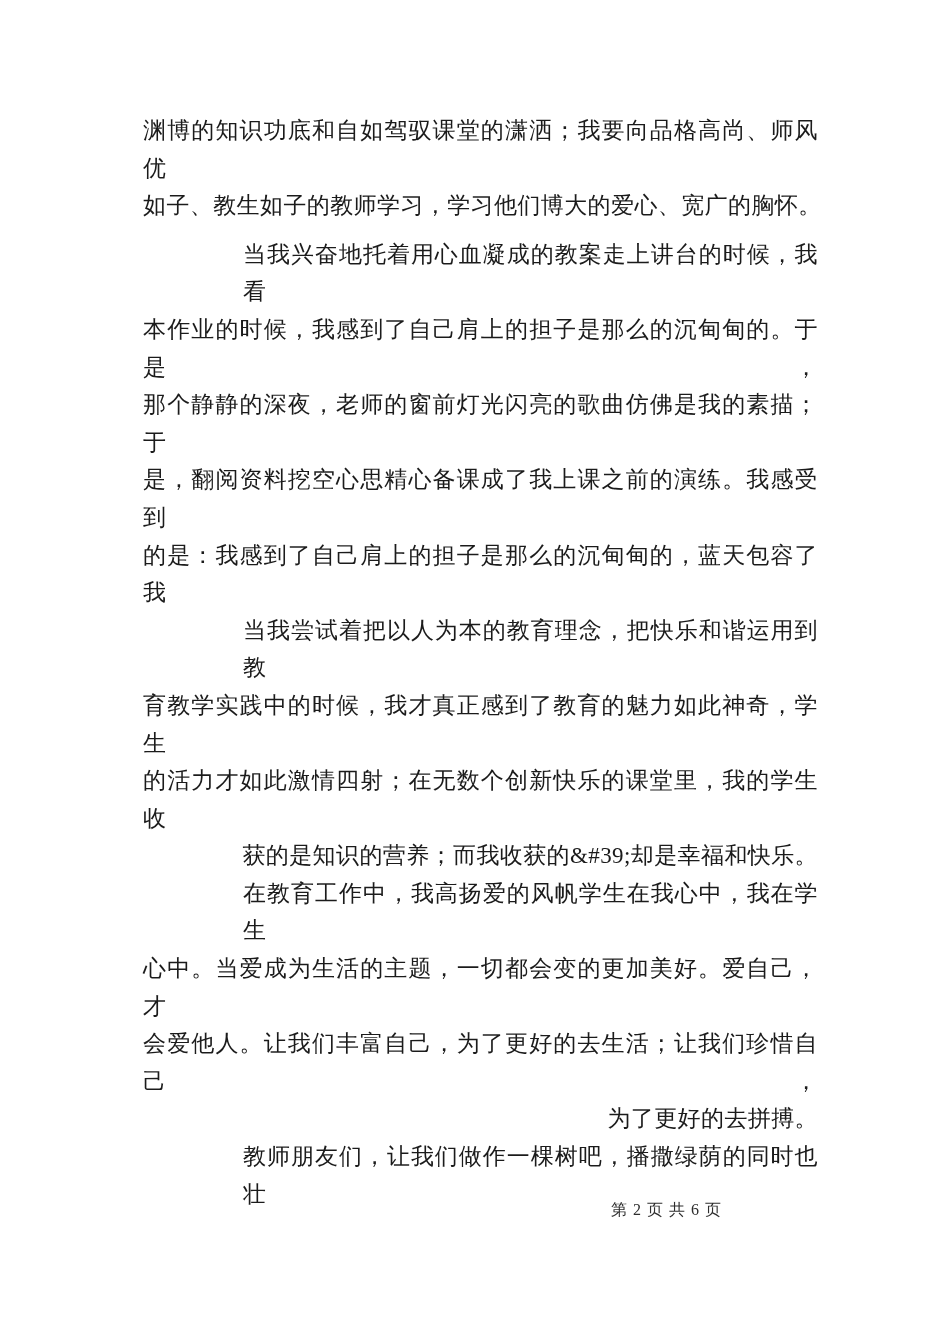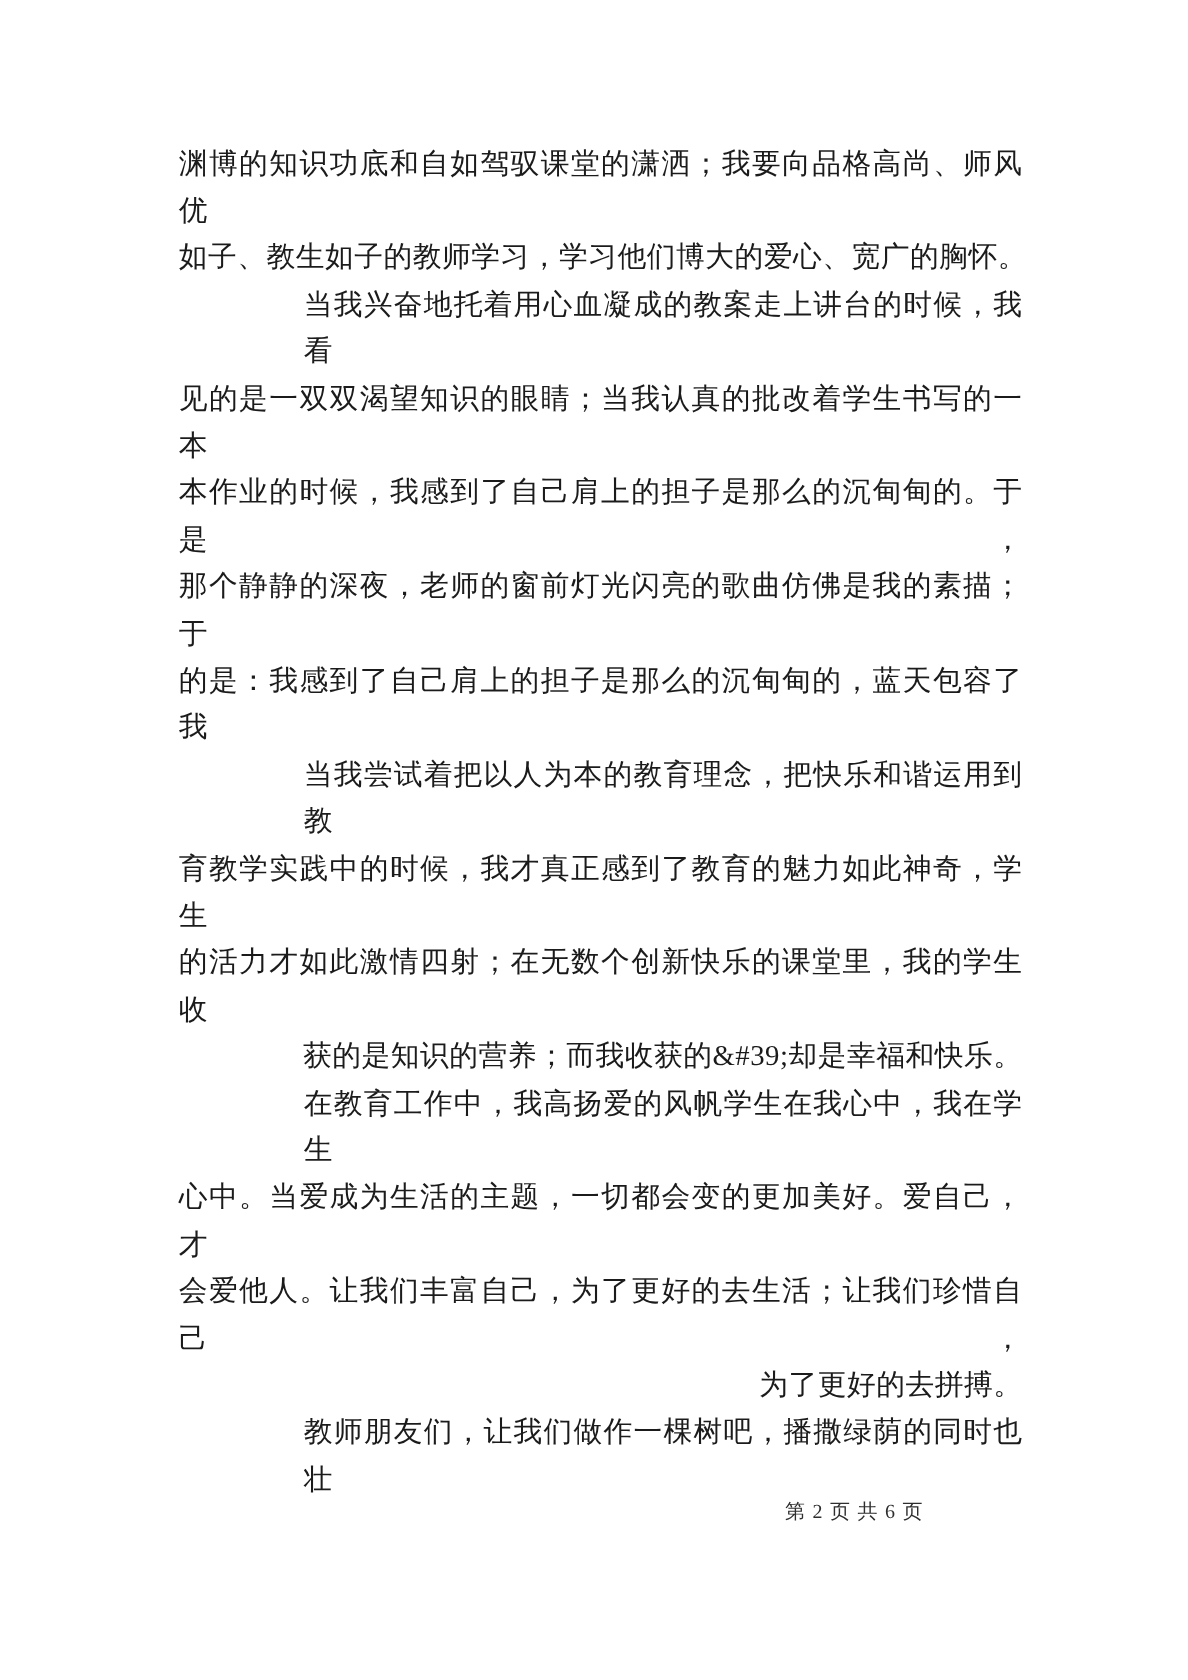--- a/index.html
+++ b/index.html
@@ -29,40 +29,40 @@
     white-space: nowrap;
     text-align: right;
   }
   .line.full {
     white-space: normal;
     text-align: justify;
     text-align-last: justify;
   }
   .footer {
     position: absolute;
-    right: 143px;
+    right: 160px;
     top: 1200px;
     font-size: 16px;
     line-height: 20px;
     color: #2e2e2e;
     letter-spacing: 1px;
     font-family: "Liberation Serif", "DejaVu Serif", serif;
   }
 </style>
 </head>
 <body>
 
 <div class="page">
   <div class="textblock">
       <div class="line full">渊博的知识功底和自如驾驭课堂的潇洒；我要向品格高尚、师风优</div>
       <div class="line">如子、教生如子的教师学习，学习他们博大的爱心、宽广的胸怀。</div>
-      <div class="line full" style="padding-left: 100px;">当我兴奋地托着用心血凝成的教案走上讲台的时候，我看</div>
-      <div class="line full">见的是一双双渴望知识的眼睛；当我认真的批改着学生书写的一本</div>
+      <div class="line full" style="padding-left: 100px; margin-top: 11px;">当我兴奋地托着用心血凝成的教案走上讲台的时候，我看</div>
       <div class="line full">本作业的时候，我感到了自己肩上的担子是那么的沉甸甸的。于是，</div>
       <div class="line full">那个静静的深夜，老师的窗前灯光闪亮的歌曲仿佛是我的素描；于</div>
+      <div class="line full">是，翻阅资料挖空心思精心备课成了我上课之前的演练。我感受到</div>
       <div class="line full">的是：我感到了自己肩上的担子是那么的沉甸甸的，蓝天包容了我</div>
       <div class="line full" style="padding-left: 100px;">当我尝试着把以人为本的教育理念，把快乐和谐运用到教</div>
       <div class="line full">育教学实践中的时候，我才真正感到了教育的魅力如此神奇，学生</div>
       <div class="line full">的活力才如此激情四射；在无数个创新快乐的课堂里，我的学生收</div>
       <div class="line">获的是知识的营养；而我收获的&amp;#39;却是幸福和快乐。</div>
       <div class="line full" style="padding-left: 100px;">在教育工作中，我高扬爱的风帆学生在我心中，我在学生</div>
       <div class="line full">心中。当爱成为生活的主题，一切都会变的更加美好。爱自己，才</div>
       <div class="line full">会爱他人。让我们丰富自己，为了更好的去生活；让我们珍惜自己，</div>
       <div class="line">为了更好的去拼搏。</div>
       <div class="line full" style="padding-left: 100px;">教师朋友们，让我们做作一棵树吧，播撒绿荫的同时也壮</div>

